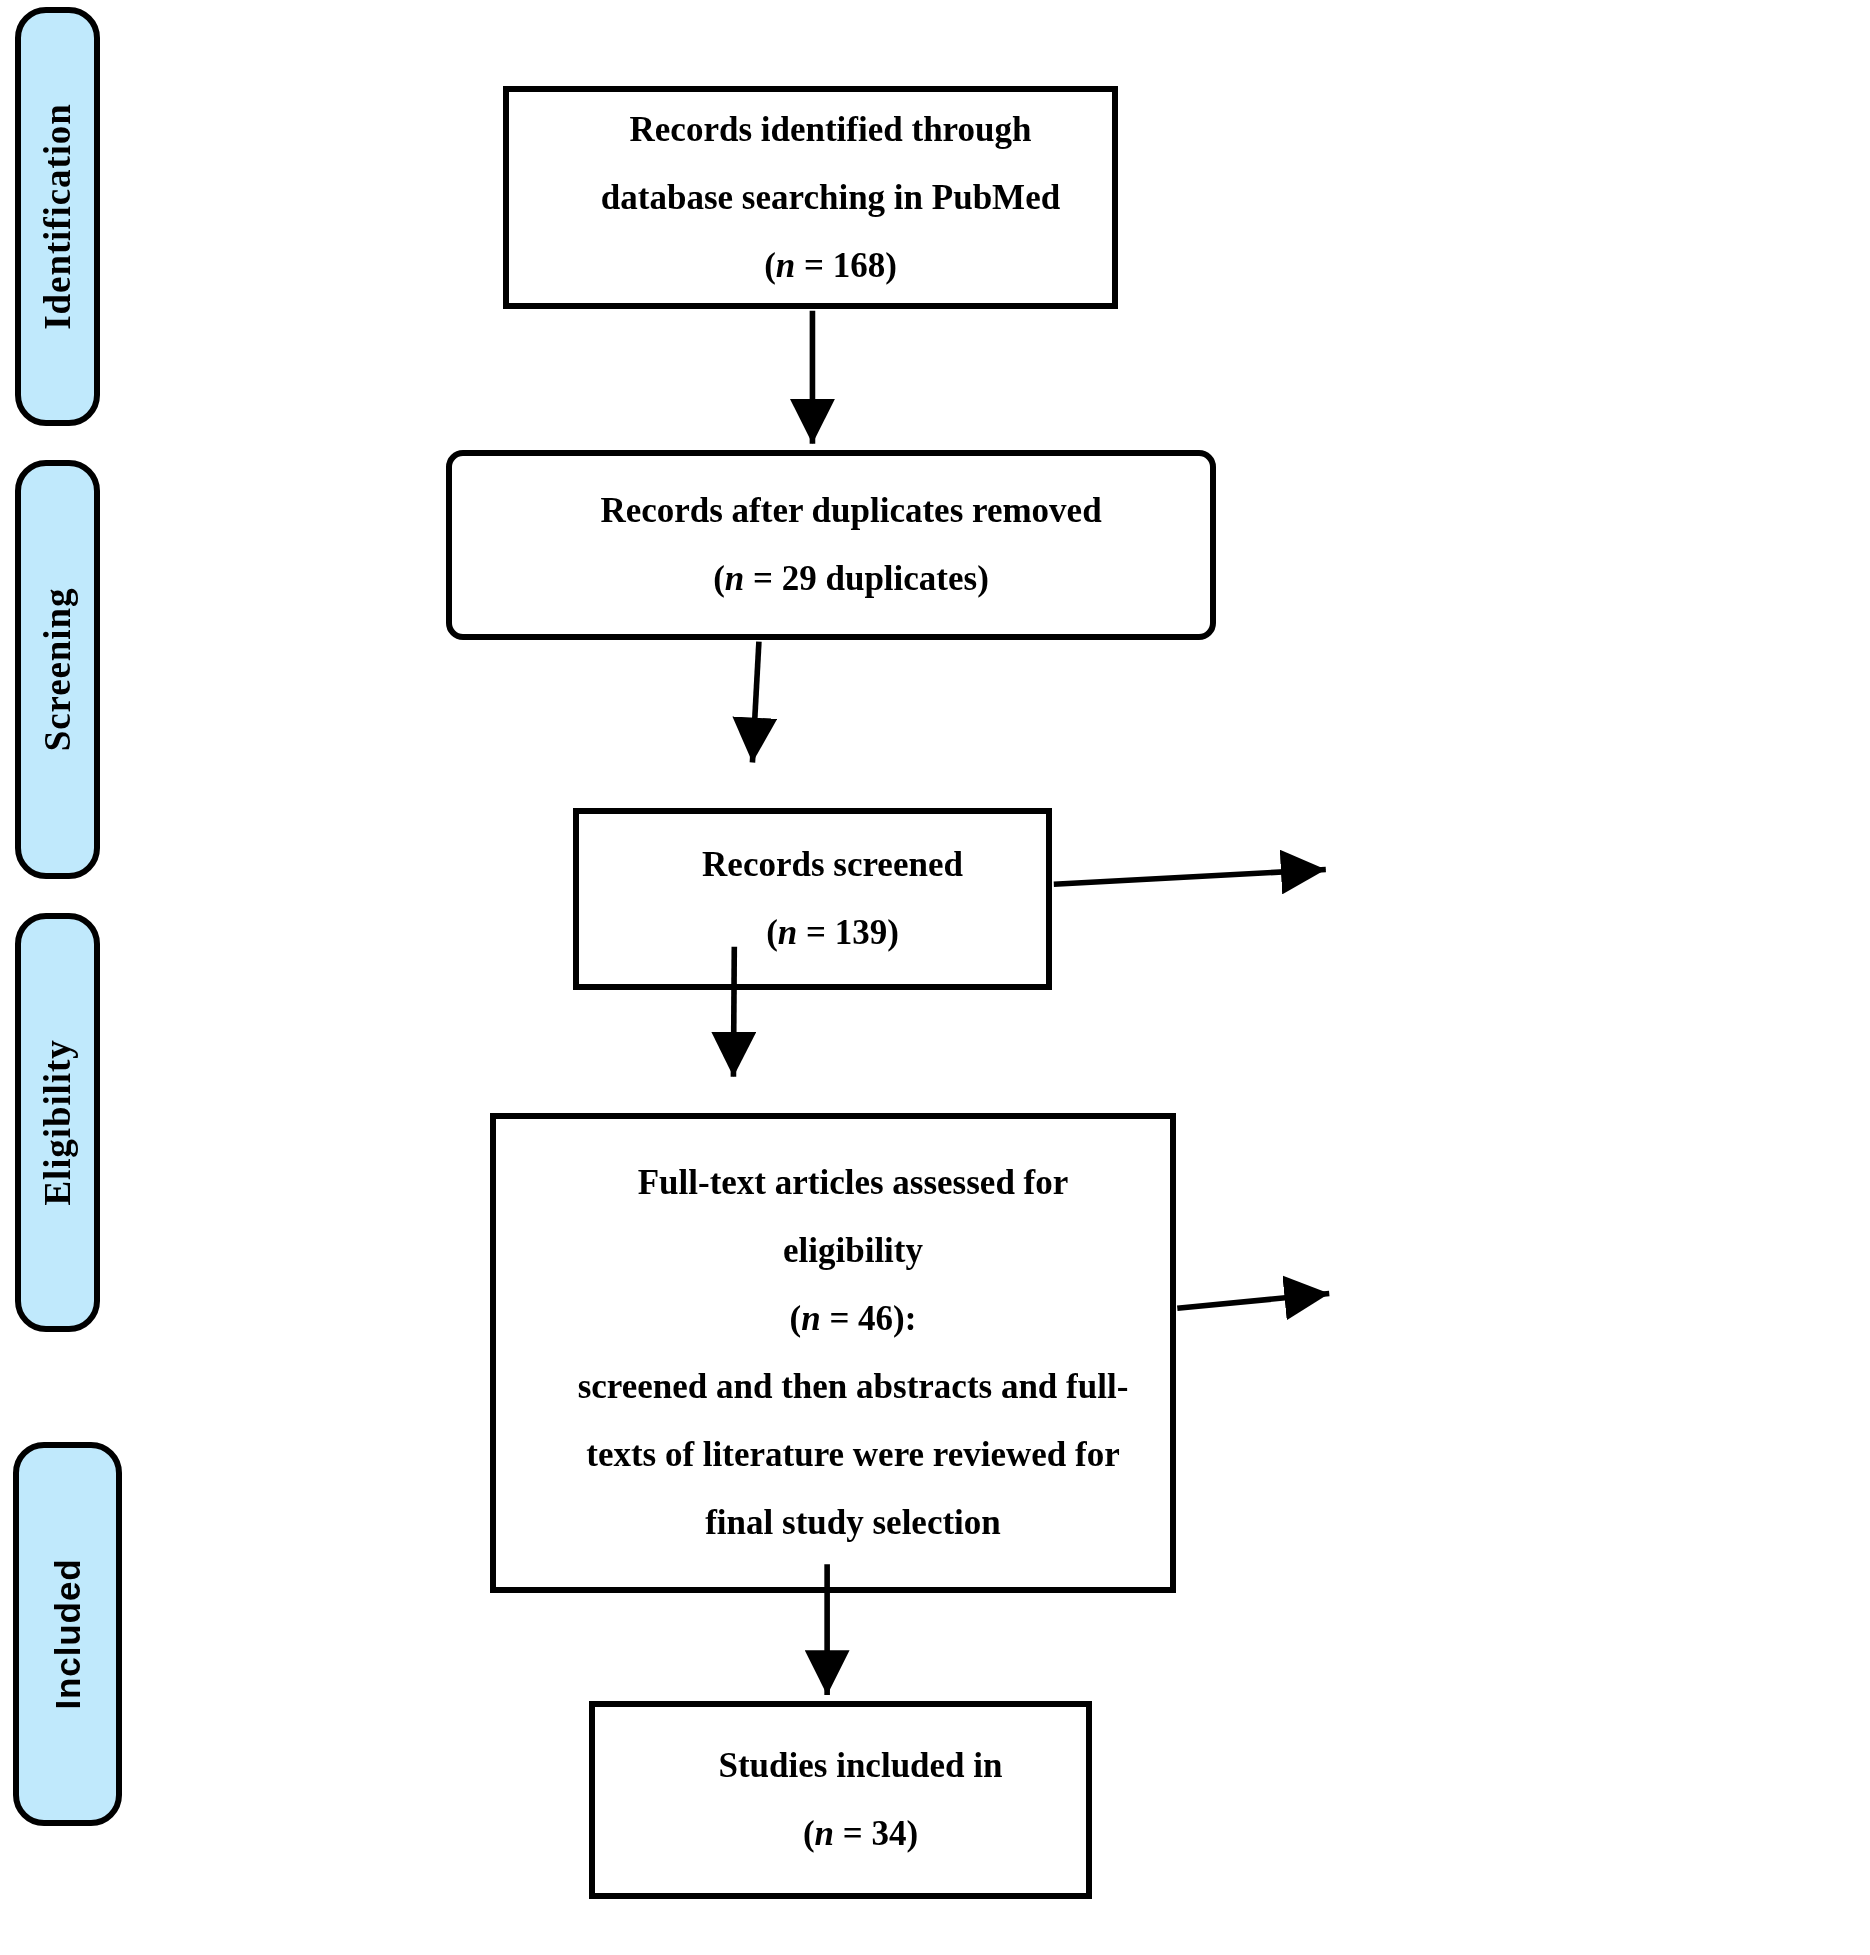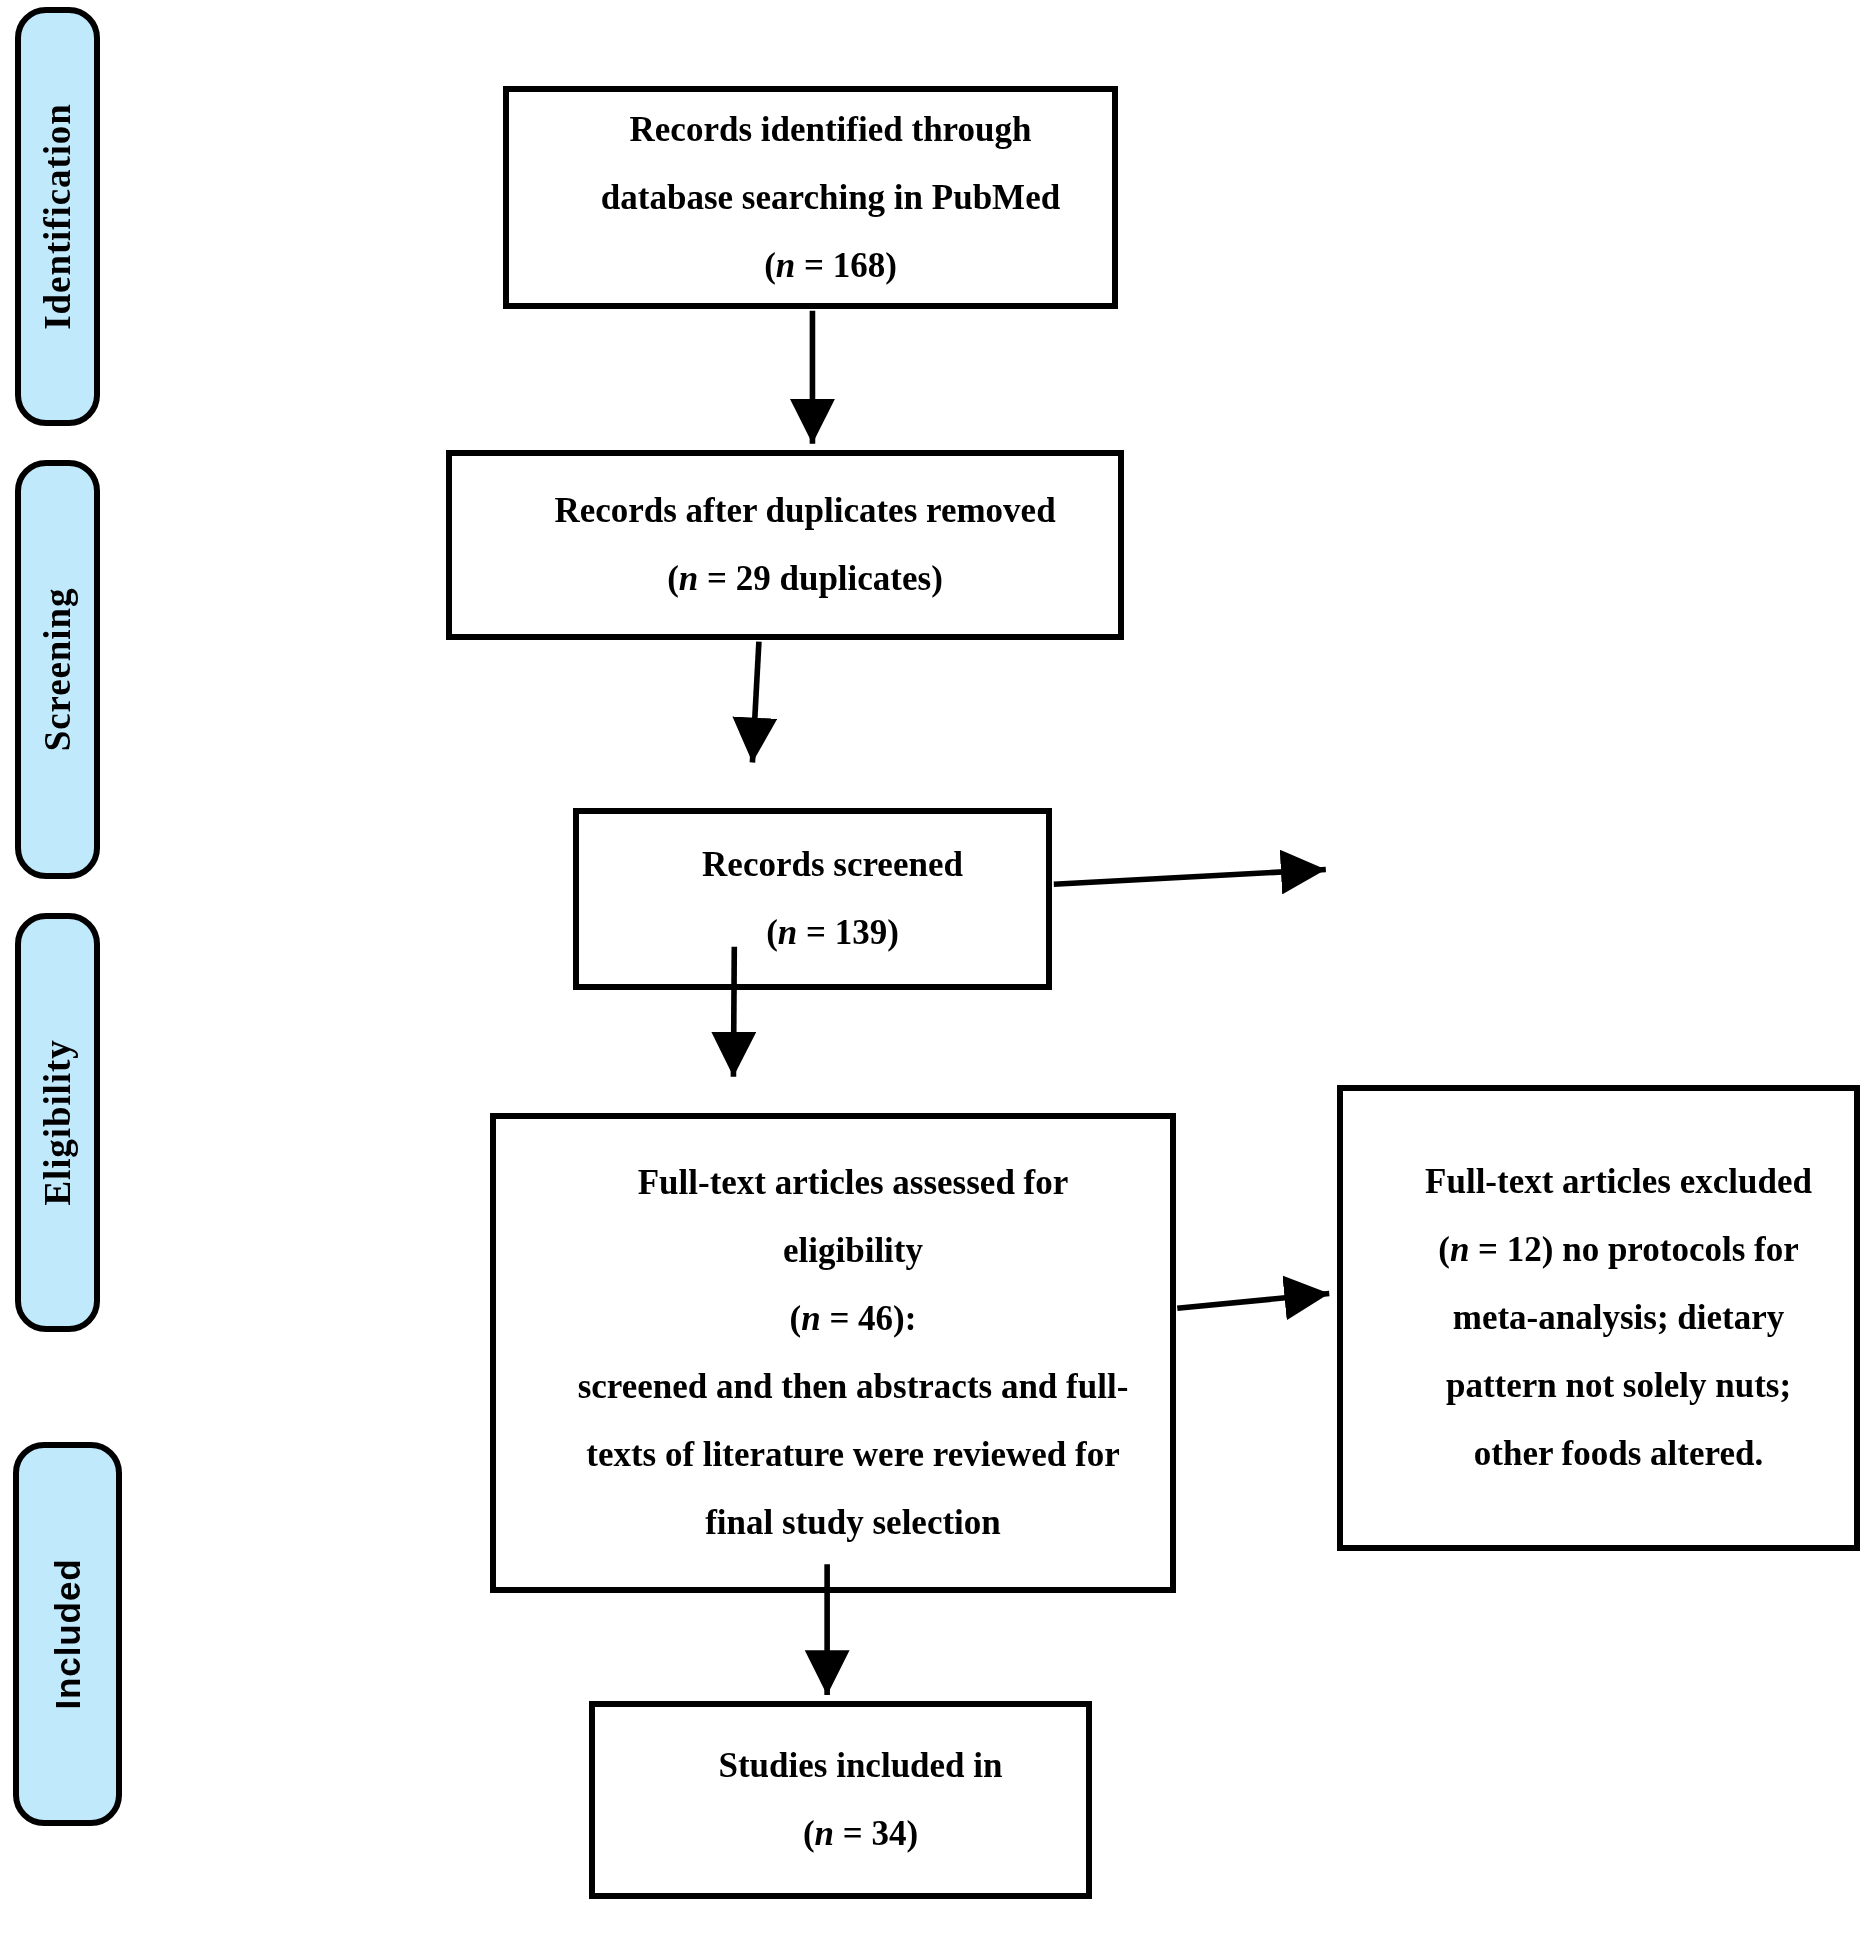--- a/index.html
+++ b/index.html
@@ -53,21 +53,21 @@
     white-space: nowrap;
   }
   .fbox .line i { font-style: italic; }
   
   #stage-identification { left: 15px;  top: 6.5px;   width: 85px; height: 419px; }
   #stage-screening      { left: 15px;  top: 460px; width: 85px; height: 419px; }
   #stage-eligibility    { left: 15px;  top: 913px; width: 85px; height: 419px; }
   #stage-included       { left: 13px;  top: 1442px; width: 109px; height: 384px; }
 
   #box-identified        { left: 503px; top: 86px;  width: 615px; height: 223px; }
-  #box-duplicates        { left: 446px; top: 450px; width: 678px; height: 190px; }
+  #box-duplicates        { left: 446px; top: 450px; width: 770px; height: 190px; border-radius: 17px; }
   #box-screened          { left: 573px; top: 808px; width: 479px; height: 182px; }
   #box-records-excluded  { left: 1342px; top: 675px; width: 522px; height: 313px; }
   #box-fulltext-assessed { left: 490px; top: 1083px; width: 686px; height: 480px; margin-top: 30px; }
   #box-fulltext-excluded { left: 1337px; top: 1085px; width: 523px; height: 466px; }
   #box-included-synth    { left: 589px; top: 1701px; width: 503px; height: 198px; }
 
   #arrow-layer {
     position: absolute;
     left: 0; top: 0;
     width: 1871px;
@@ -112,27 +112,20 @@
 
   <div class="fbox" id="box-fulltext-assessed">
       <div class="line">Full-text articles assessed for</div>
       <div class="line">eligibility</div>
       <div class="line">(<i>n</i> = 46):</div>
       <div class="line">screened and then abstracts and full-</div>
       <div class="line">texts of literature were reviewed for</div>
       <div class="line">final study selection</div>
     </div>
 
-  <div class="fbox" id="box-fulltext-excluded">
-      <div class="line">Full-text articles excluded</div>
-      <div class="line">(<i>n</i> = 12) no protocols for</div>
-      <div class="line">meta-analysis; dietary</div>
-      <div class="line">pattern not solely nuts;</div>
-      <div class="line">other foods altered.</div>
-    </div>
 
   <div class="fbox" id="box-included-synth">
       <div class="line">Studies included in</div>
       <div class="line">(<i>n</i> = 34)</div>
     </div>
 
   <svg id="arrow-layer" viewBox="0 0 4332 4528" xmlns="http://www.w3.org/2000/svg">
     <defs>
       <marker id="ah" viewBox="0 0 10 10" refX="10" refY="5" markerWidth="8" markerHeight="8" orient="auto">
         <path d="M 0 0 L 10 5 L 0 10 z" fill="#000000"></path>

